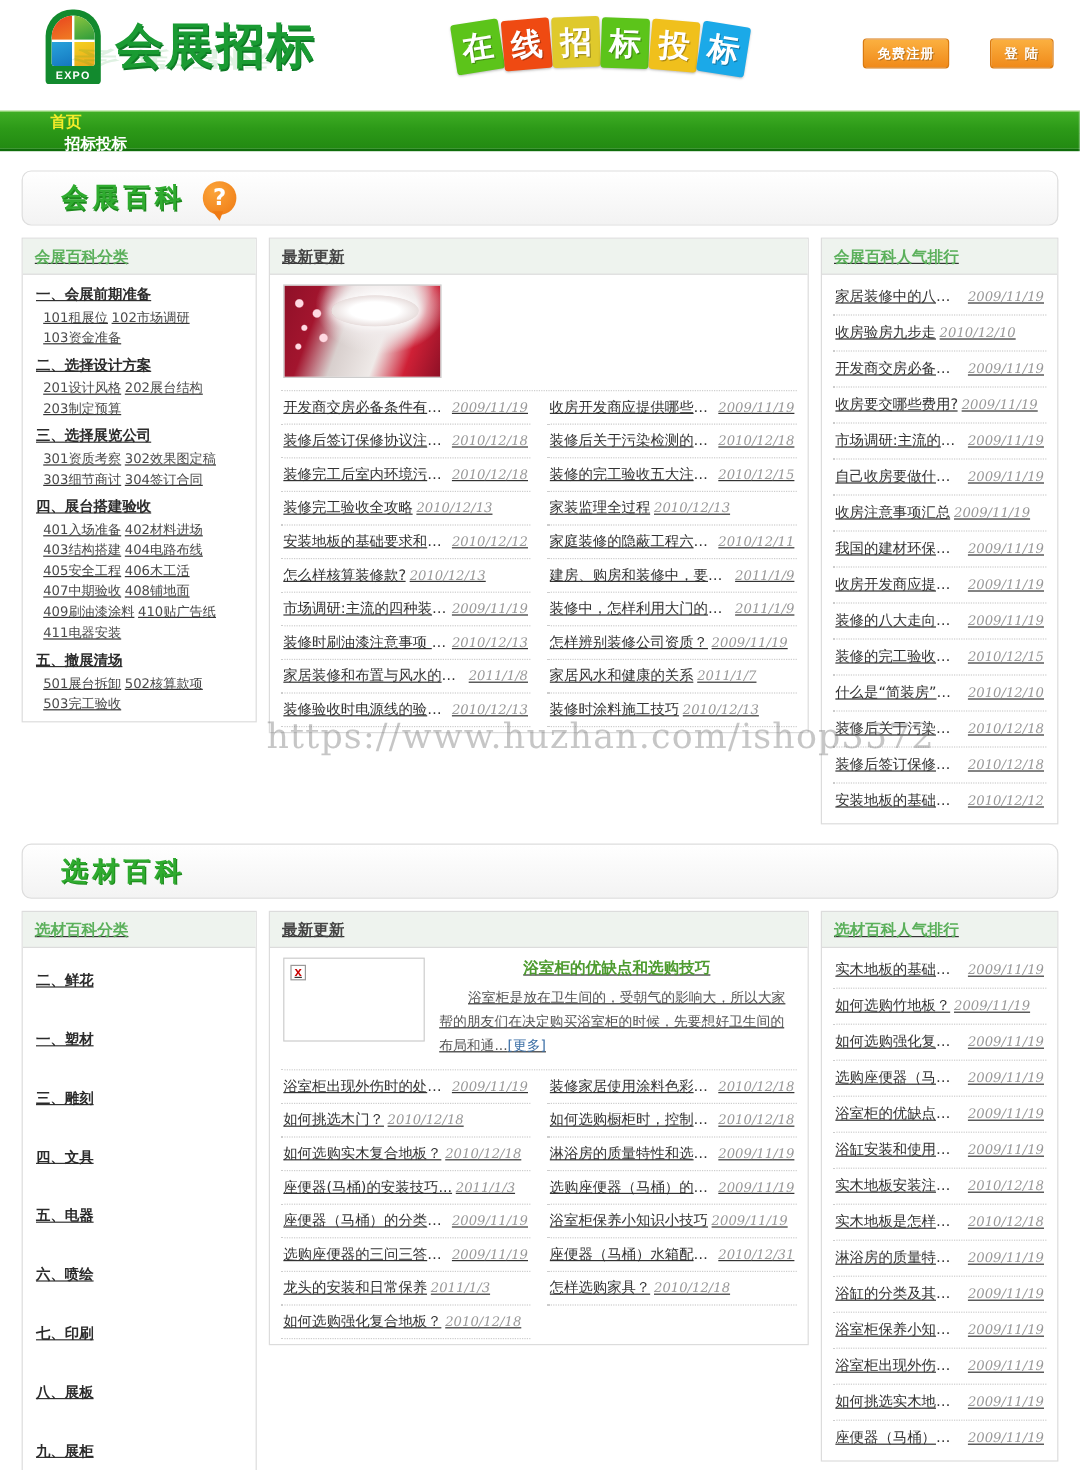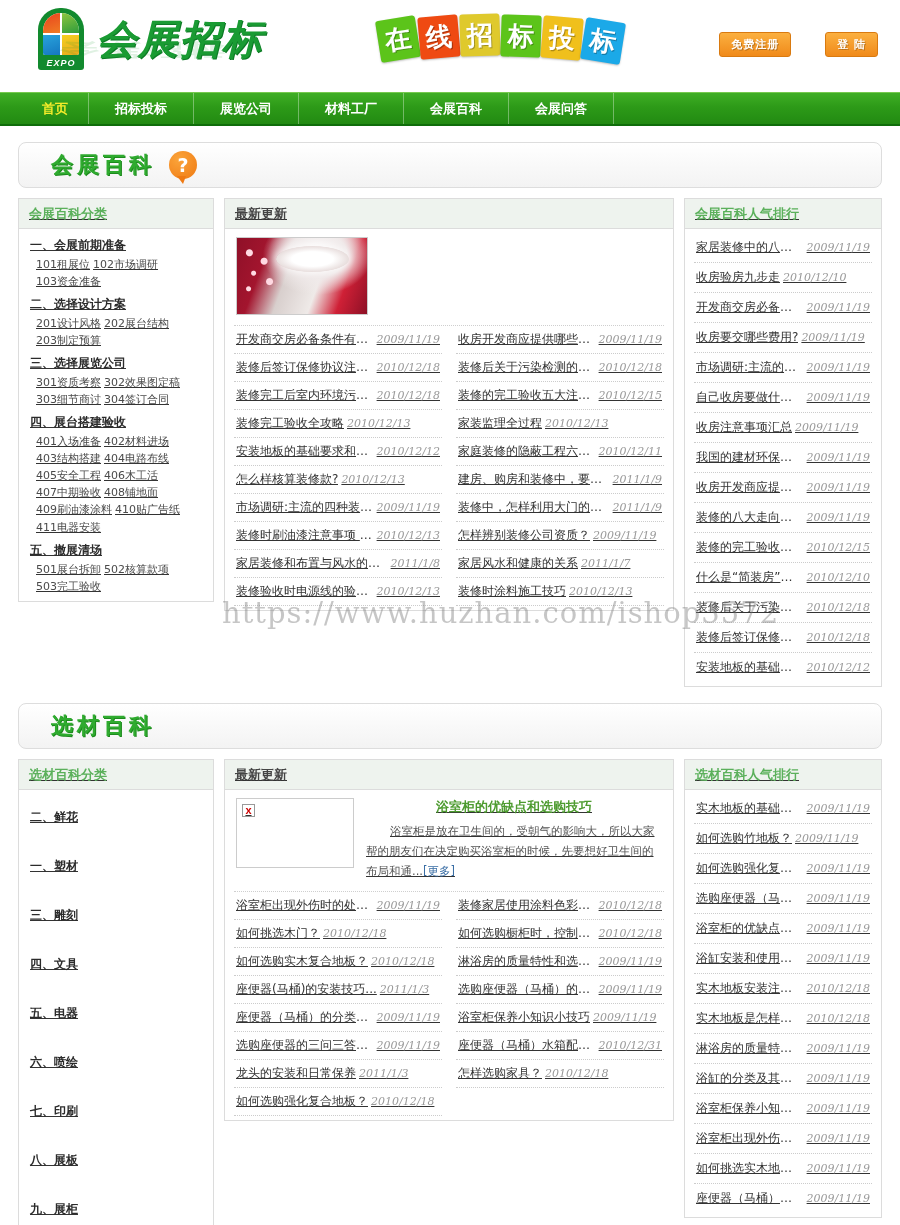--- a/index.html
+++ b/index.html
@@ -17,21 +17,20 @@
   .header {
     height: 92px;
     background: #ffffff;
     position: relative;
   }
   .logo-wrap {
     position: absolute;
     left: 38px; top: 8px;
     display: flex;
     align-items: center;
-    font-style: italic;
   }
   .logo-mark {
     width: 46px; height: 62px;
     position: relative;
   }
   .logo-arch {
     position: absolute; inset: 0;
     background: #128a2e;
     border-radius: 22px 22px 3px 3px;
     padding: 4px;
@@ -132,20 +131,21 @@
 
   
   .nav {
     height: 34px;
     background: linear-gradient(180deg,#3fae25 0%,#2d9a18 45%,#228a12 100%);
     border-top: 1px solid #76c94e;
     border-bottom: 2px solid #0f6d0a;
     display: flex;
     align-items: stretch;
     padding-left: 28px;
+    flex-direction: column;
   }
   .nav-item {
     display: flex;
     align-items: center;
     padding: 0 26px;
     color: #ffffff;
     font-size: 13px;
     font-weight: bold;
     border-right: 1px solid rgba(255,255,255,0.35);
     cursor: pointer;

